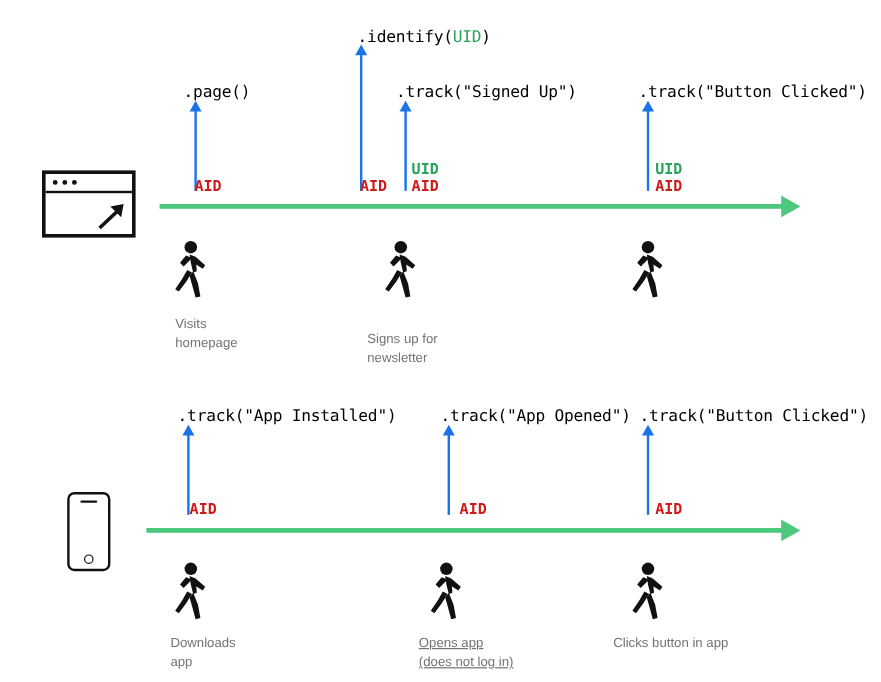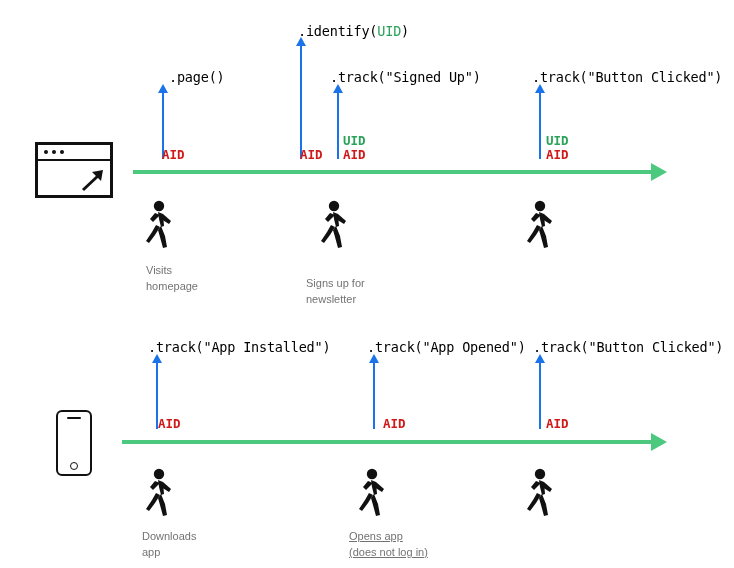--- a/index.html
+++ b/index.html
@@ -149,21 +149,21 @@
     <div class="dot" style="left:22px;"></div>
     <svg class="abs" style="left:42px; top:24px;" width="26" height="24" viewBox="0 0 26 24">
       <line x1="3" y1="21" x2="20" y2="5" stroke="#111" stroke-width="3"></line>
       <polygon points="23,1 12,3 21,12" fill="#111"></polygon>
     </svg>
   </div>
 
   <div class="timeline" style="left:133px; top:170px; width:520px;"></div>
   <div class="timeline-head" style="left:651px; top:163px;"></div>
 
-  <div class="code" style="left:153px; top:69px;margin-left:16px;">.page()</div>
+  <div class="code" style="left:153px; top:69px;">.page()</div>
   <div class="evt-arrow" style="left:162px; top:91px; height:68px;">
       <span class="head"></span>
     </div>
   <div class="idtag aid" style="left:162px; top:147px;">AID</div>
   <div class="caption" style="left:146px; top:262px;">Visits
 homepage</div>
 
   <div class="code" style="left:298px; top:23px;"><span>.identify(</span><span class="uid-green">UID</span><span>)</span></div>
   <div class="evt-arrow" style="left:300px; top:44px; height:115px;">
       <span class="head"></span>
@@ -233,20 +233,21 @@
     </div>
   <div class="idtag aid" style="left:383px; top:416px;">AID</div>
   <div class="caption" style="left:349px; top:528px;text-decoration:underline;">Opens app
 (does not log in)</div>
 
   <div class="code" style="left:533px; top:339px;">.track("Button Clicked")</div>
   <div class="evt-arrow" style="left:539px; top:361px; height:68px;">
       <span class="head"></span>
     </div>
   <div class="idtag aid" style="left:546px; top:416px;">AID</div>
+  <div class="caption" style="left:511px; top:528px;">Clicks button in app</div>
 
   <svg class="person" style="left:140px; top:468px;" viewBox="0 0 36 50">
     <circle cx="19" cy="6" r="5.2" fill="#111"></circle>
     <path d="M18 12 L23 14 L24 26 L21 27 L19 19 Z" fill="#111"></path>
     <path d="M23 14 L31 21 L29 24 L21 19 Z" fill="#111"></path>
     <path d="M15 13 L20 15 L13 22 L10 19 Z" fill="#111"></path>
     <path d="M21 26 L25 36 L27 47 L23 48 L20 37 L18 30 Z" fill="#111"></path>
     <path d="M20 27 L15 35 L9 43 L6 41 L12 32 L16 25 Z" fill="#111"></path>
   </svg>
   <svg class="person" style="left:353px; top:468px;" viewBox="0 0 36 50">

